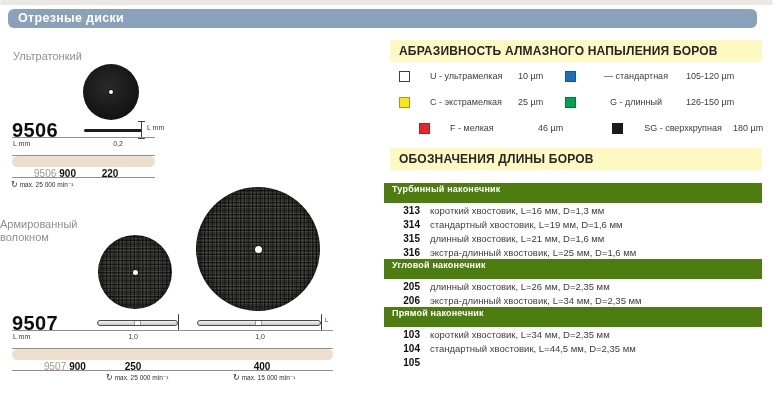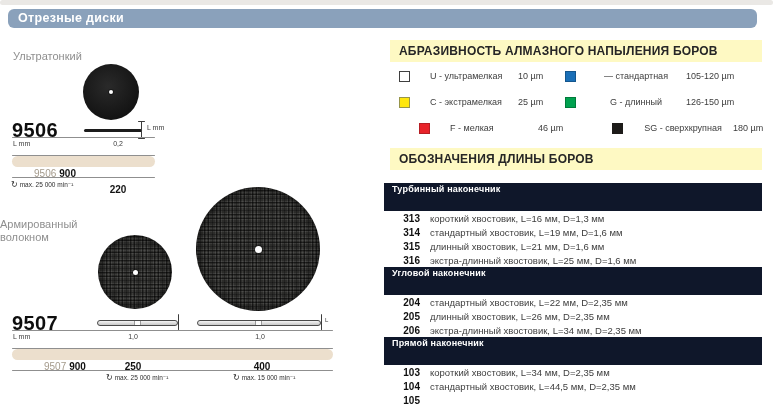--- a/index.html
+++ b/index.html
@@ -52,21 +52,21 @@
   .sec-title{background:#fef9c3;height:22px;line-height:22px;font-weight:bold;font-size:12px;
              color:#262626;padding-left:9px;margin-left:6px;width:372px;box-sizing:border-box;letter-spacing:.2px;}
   .legend-item{position:absolute;display:flex;align-items:center;height:12px;font-size:9px;color:#3d3d3d;white-space:nowrap;}
   .swatch{width:11px;height:11px;box-sizing:border-box;margin-right:20px;flex:none;}
   .legend-item.r .swatch{margin-right:14px;}
   .l-label{width:88px;}
   .r-label{width:92px;text-align:center;margin-right:4px;}
   .legend-val{color:#3d3d3d;}
 
   .lengths{position:absolute;top:108px;left:0;width:378px;}
-  .band{background:#0f172a;height:28px;line-height:12px;color:#fff;font-weight:bold;font-size:9px;
+  .band{background:#4d7c0f;height:20px;line-height:12px;color:#fff;font-weight:bold;font-size:9px;
         padding-left:8px;box-sizing:border-box;letter-spacing:.2px;}
   .gap{height:13px;}
   .lrow{height:14px;display:flex;align-items:center;font-size:9.5px;color:#3d3d3d;white-space:nowrap;}
   .lcode{width:36px;text-align:right;font-weight:bold;font-size:10px;color:#101010;flex:none;}
   .ldesc{margin-left:10px;}
 </style>
 </head>
 <body>
 
 <div class="wrap">
@@ -90,21 +90,21 @@
 
   <div class="abs rule" style="left:12px;top:137px;width:143px;"></div>
   <div class="abs tiny" style="left:13px;top:140px;">L mm</div>
   <div class="abs tiny" style="left:108px;top:140px;width:20px;text-align:center;">0,2</div>
 
   <div class="abs rule" style="left:12px;top:155px;width:143px;"></div>
   <div class="abs beige" style="left:12px;top:156px;width:143px;height:11px;"></div>
   <div class="abs trow" style="left:30px;top:168px;width:46px;text-align:right;">
     <span class="gray">9506</span><b>900</b>
   </div>
-  <div class="abs trow cell-c" style="left:104px;top:168px;width:28px;margin-top:16px;">220</div>
+  <div class="abs trow cell-c" style="left:96px;top:168px;width:28px;">220</div>
   <div class="abs rule" style="left:12px;top:177px;width:143px;"></div>
   <div class="abs speed" style="left:11px;top:181px;">
     <span class="ric">↻</span>
     <span>max. 25 000 min⁻¹</span>
   </div>
 
   <div class="abs gray-label" style="left:0;top:218px;">
     <div>Армированный</div>
     <div>волокном</div>
   </div>
@@ -204,24 +204,20 @@
         <span class="lcode">315</span>
         <span class="ldesc">длинный хвостовик, L=21 мм, D=1,6 мм</span>
       </div>
       <div class="lrow">
         <span class="lcode">316</span>
         <span class="ldesc">экстра-длинный хвостовик, L=25 мм, D=1,6 мм</span>
       </div>
 
       <div class="band">Угловой наконечник</div>
       <div class="lrow">
-        <span class="lcode">204</span>
-        <span class="ldesc">стандартный хвостовик, L=22 мм, D=2,35 мм</span>
-      </div>
-      <div class="lrow">
         <span class="lcode">205</span>
         <span class="ldesc">длинный хвостовик, L=26 мм, D=2,35 мм</span>
       </div>
       <div class="lrow">
         <span class="lcode">206</span>
         <span class="ldesc">экстра-длинный хвостовик, L=34 мм, D=2,35 мм</span>
       </div>
 
       <div class="band">Прямой наконечник</div>
       <div class="lrow">

